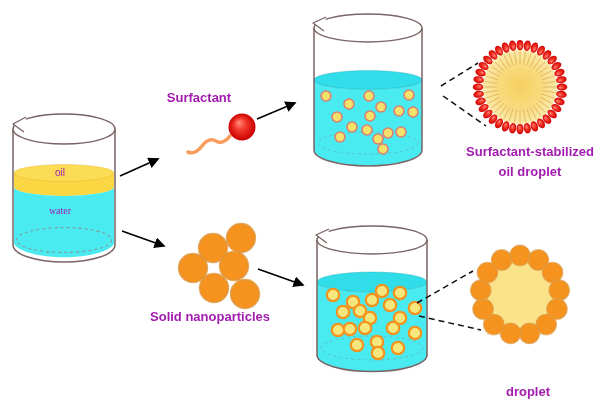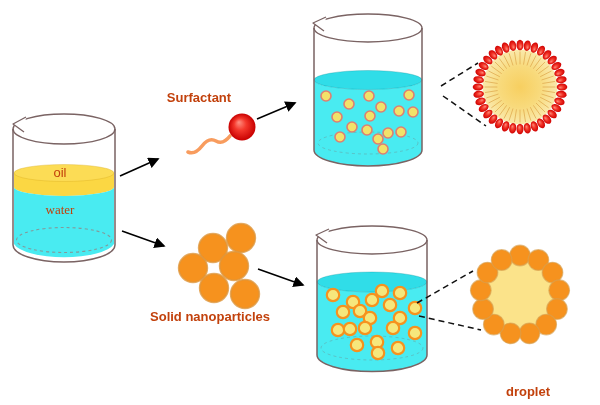--- a/index.html
+++ b/index.html
@@ -3,23 +3,23 @@
 <meta charset="utf-8">
 <style>
   html,body{margin:0;padding:0;background:#fff;}
   .stage{
     position:relative;width:600px;height:405px;background:#ffffff;overflow:hidden;
     font-family:"Liberation Sans",sans-serif;
   }
   .stage svg{position:absolute;left:0;top:0;}
   .label{
     position:absolute;transform:translate(-50%,-50%);
-    color:#c2410c;white-space:nowrap;text-align:center;
+    color:#a21caf;white-space:nowrap;text-align:center;
   }
-  .label.plain{font-size:13px;font-weight:400;}
+  .label.plain{font-size:10px;font-weight:400;}
   .label.bold{font-size:13px;font-weight:700;}
   .label.twoline{line-height:20px;}
 </style>
 </head>
 <body>
 
 <div class="stage">
 
   <svg id="fig" width="600" height="405" viewBox="0 0 600 405">
     <defs>
@@ -243,17 +243,21 @@
           <circle cx="487.4921372972006" cy="272.5614425041193" r="10.3" fill="#F6921E" stroke="rgba(215,160,80,0.65)" stroke-width="1.2"></circle>
           <circle cx="501.6434347042711" cy="260.0244869866982" r="10.3" fill="#F6921E" stroke="rgba(215,160,80,0.65)" stroke-width="1.2"></circle>
         </g>
     </g>
   </svg>
 
   <div class="label plain" style="left:60px;top:172px;">oil</div>
   <div class="label plain" style="left:60px;top:210px;font-family:Liberation Serif, serif;">water</div>
   <div class="label bold" style="left:199px;top:97px;">Surfactant</div>
   <div class="label bold" style="left:210px;top:316px;">Solid nanoparticles</div>
+  <div class="label bold twoline" style="left:530px;top:162px;">
+    <span>Surfactant-stabilized</span><br>
+    <span>oil droplet</span>
+  </div>
   <div class="label bold twoline" style="left:528px;top:382px;">
     <br>
     <span>droplet</span>
   </div>
 </div>
 
 </body></html>

